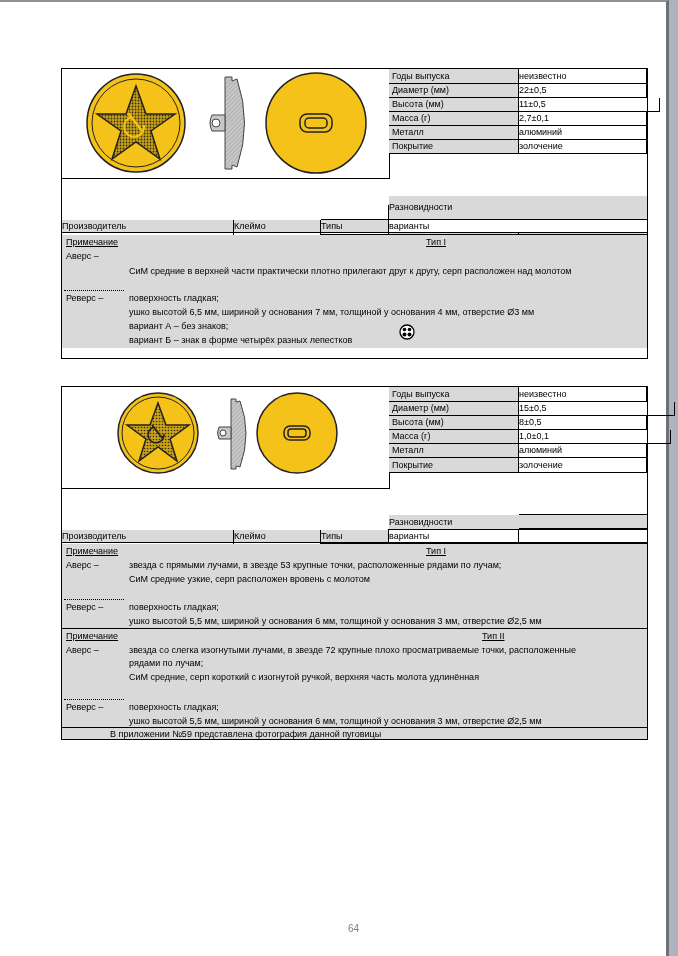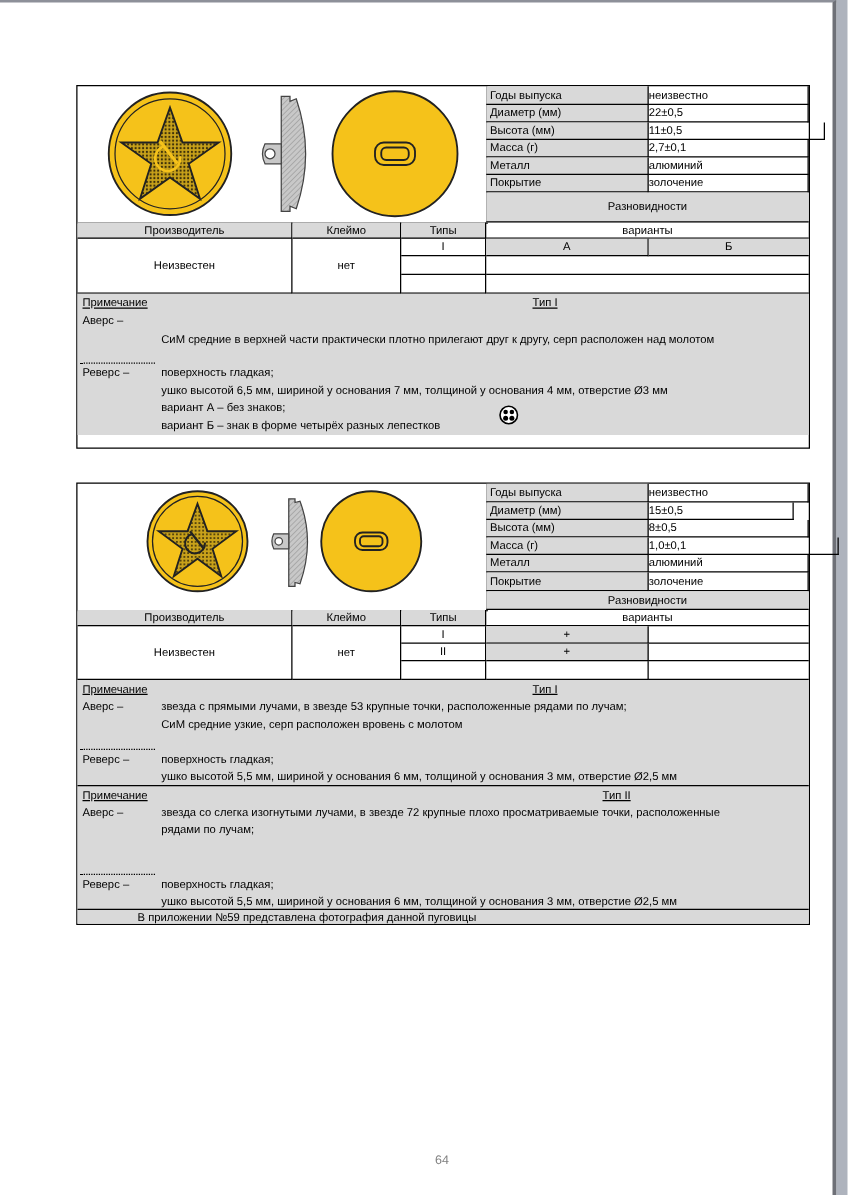--- a/index.html
+++ b/index.html
@@ -2,21 +2,21 @@
 <html><head>
 <meta charset="utf-8">
 <style>
   html,body{margin:0;padding:0;}
   body{width:678px;height:956px;background:#aeb3bd;position:relative;overflow:hidden;font-family:"Liberation Sans",sans-serif;}
   .page{position:absolute;left:0;top:0;width:669px;height:956px;background:#fff;border-right:3px solid #6e7077;border-top:2px solid #8d9099;box-sizing:border-box;}
   .title-bar{position:absolute;left:61px;top:37px;width:587px;height:15px;background:#808080;color:#fff;font-size:10px;line-height:15px;text-align:center;}
   .card{position:absolute;left:61px;width:587px;border:1px solid #000;box-sizing:border-box;background:#fff;}
   .cell{position:absolute;box-sizing:border-box;border-right:1px solid #000;border-bottom:1px solid #000;font-size:9px;white-space:nowrap;overflow:hidden;}
   .g{background:#d9d9d9;}
-  .center{text-align:center;}
+  .center{text-align:left;margin-top:42px;}
   .right{text-align:left;padding-right:20px;}
   .left{padding-left:3px;}
   .img-area{position:absolute;left:0;top:0;width:327px;}
   .note{position:absolute;left:0;width:585px;background:#d9d9d9;font-size:9px;line-height:14px;box-sizing:border-box;border-top:1px solid #000;}
   .note .u{text-decoration:underline;}
   .note .lbl{position:absolute;left:4px;}
   .note .txt{position:absolute;left:67px;}
   .dots{position:absolute;left:2px;width:60px;border-top:1px dotted #000;}
   .footer-note{position:absolute;left:0;width:585px;height:12px;font-size:9px;line-height:12px;padding-left:6px;border-top:1px solid #000;box-sizing:border-box;background:#d9d9d9;}
   .page-num{position:absolute;left:348px;top:921px;font-size:10px;color:#7f7f7f;}
@@ -146,21 +146,21 @@
           <rect x="222" y="39" width="26" height="14" rx="6" fill="none" stroke="#222" stroke-width="1.5"></rect>
           <rect x="226" y="42" width="18" height="8" rx="3" fill="#f5c21a" stroke="#222" stroke-width="1.5"></rect>
         </g>
       </svg>
     </div>
 
     <div>
       <div class="cell g left" style="left:327px;top:0;width:130px;height:15px;line-height:14px;">Годы выпуска</div>
       <div class="cell right" style="left:457px;top:0;width:128px;height:15px;line-height:14px;">неизвестно</div>
       <div class="cell g left" style="left:327px;top:15px;width:130px;height:14px;line-height:13px;">Диаметр (мм)</div>
-      <div class="cell right" style="left:457px;top:15px;width:116px;height:14px;line-height:13px;">15±0,5</div>
+      <div class="cell right" style="left:457px;top:15px;width:156px;height:14px;line-height:13px;">15±0,5</div>
       <div class="cell g left" style="left:327px;top:29px;width:130px;height:14px;line-height:13px;">Высота (мм)</div>
       <div class="cell right" style="left:457px;top:29px;width:128px;height:14px;line-height:13px;">8±0,5</div>
       <div class="cell g left" style="left:327px;top:43px;width:130px;height:14px;line-height:13px;">Масса (г)</div>
       <div class="cell right" style="left:457px;top:43px;width:152px;height:14px;line-height:13px;">1,0±0,1</div>
       <div class="cell g left" style="left:327px;top:57px;width:130px;height:14px;line-height:13px;">Металл</div>
       <div class="cell right" style="left:457px;top:57px;width:128px;height:14px;line-height:13px;">алюминий</div>
       <div class="cell g left" style="left:327px;top:71px;width:130px;height:15px;line-height:14px;">Покрытие</div>
       <div class="cell right" style="left:457px;top:71px;width:128px;height:15px;line-height:14px;">золочение</div>
       <div class="cell g center" style="left:327px;top:86px;width:258px;height:15px;line-height:14px;border-right:none;">Разновидности</div>
     </div>
@@ -193,20 +193,21 @@
       <span class="txt" style="top:56px;">поверхность гладкая;</span>
       <span class="txt" style="top:70px;">ушко высотой 5,5 мм,  шириной у основания 6 мм, толщиной  у основания 3 мм, отверстие Ø2,5 мм</span>
     </div>
 
     <div class="note" style="top:241px;height:100px;">
       <span class="lbl u" style="top:0;">Примечание</span>
       <span class="u" style="position:absolute;left:420px;top:0;">Тип II</span>
       <span class="lbl" style="top:14px;">Аверс –</span>
       <span class="txt" style="top:14px;">звезда со слегка изогнутыми  лучами, в звезде 72 крупные  плохо просматриваемые  точки,  расположенные</span>
       <span class="txt" style="top:27px;">рядами по лучам;</span>
+      <span class="txt" style="top:41px;">СиМ средние, серп короткий с  изогнутой ручкой, верхняя часть молота удлинённая</span>
       <div class="dots" style="top:70px;"></div>
       <span class="lbl" style="top:71px;">Реверс –</span>
       <span class="txt" style="top:71px;">поверхность гладкая;</span>
       <span class="txt" style="top:85px;">ушко высотой 5,5 мм,  шириной у основания 6 мм, толщиной  у основания 3 мм, отверстие Ø2,5 мм</span>
     </div>
     <div class="footer-note" style="top:340px;padding-left:48px;">В приложении №59 представлена фотография данной пуговицы</div>
   </div>
 
   <div class="page-num">64</div>
 </div>

